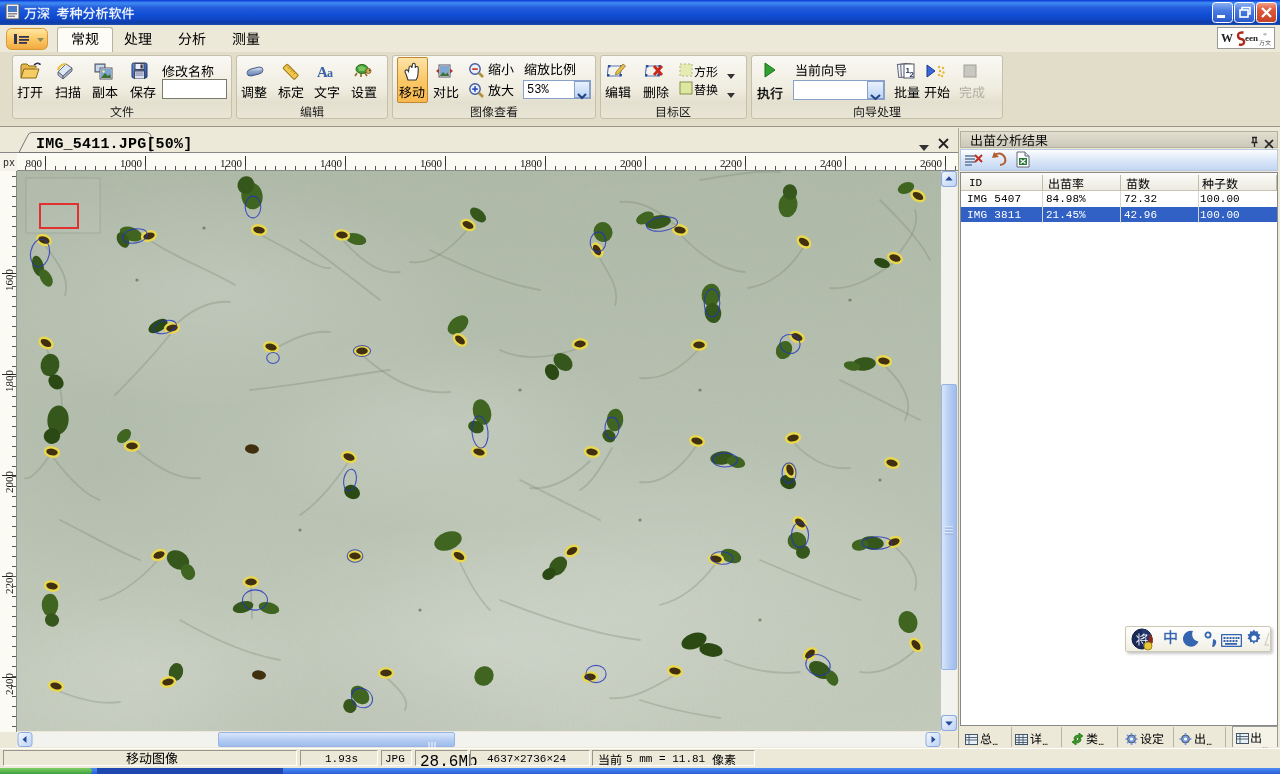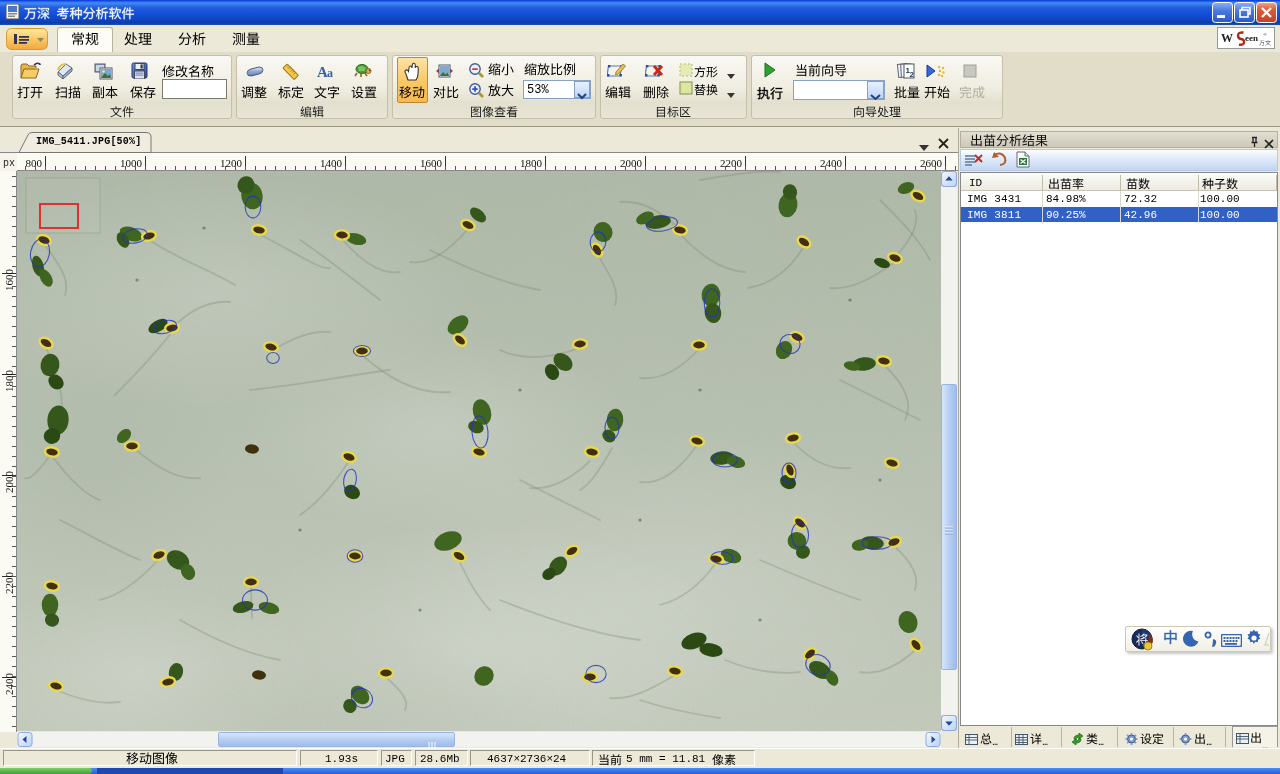--- a/index.html
+++ b/index.html
@@ -520,21 +520,21 @@
       <text x="42" y="7" font-family="Liberation Serif" font-size="5" fill="#222">®</text>
       <g fill="#444" transform="translate(38,16) scale(0.006,-0.006)">
         <use href="#z0"></use>
         <use href="#z45" x="1000"></use>
       </g>
     </svg></div>
 <div style="position:absolute;left:0;top:128px;width:958px;height:25px;background:#ece9d8;border-bottom:1px solid #888"></div>
 <div style="position:absolute;left:18px;top:132px;"><svg width="140" height="21">
       <path d="M1 20.5 L10 3 Q11 0.5 14 0.5 L128 0.5 Q133 0.5 133 5 L133 20.5 Z" fill="#f0ede0" stroke="#777" stroke-width="1"></path>
     </svg></div>
-<div class="mono" style="position:absolute;left:36px;top:136px;font-size:10px;font-weight:bold;letter-spacing:0.2px">IMG_5411.JPG[50%]</div>
+<div class="mono" style="position:absolute;left:36px;top:136px;font-size:15px;font-weight:bold;letter-spacing:0.2px">IMG_5411.JPG[50%]</div>
 <div style="position:absolute;left:918px;top:138px;"><svg width="12" height="8">
       <path d="M1 1 L6 7 L11 1 Z" fill="#333"></path>
     </svg></div>
 <div style="position:absolute;left:938px;top:136px;"><svg width="12" height="12">
       <path d="M1 1 L10 10 M10 1 L1 10" stroke="#222" stroke-width="1.8"></path>
     </svg></div>
 <svg width="958" height="18" style="position:absolute;left:0;top:153px">
     <rect x="0" y="0" width="958" height="18" fill="#fbfaf3"></rect>
     <rect x="0" y="0" width="17" height="18" fill="#f6f4ea"></rect>
     <text x="3" y="13" font-family="Liberation Mono" font-size="10" fill="#222">px</text>
@@ -1062,27 +1062,27 @@
         <use href="#z43" x="1000"></use>
       </g>
     </svg></div>
 <div style="position:absolute;left:1202px;top:176px;"><svg width="36.0" height="12" viewBox="0 0 3000 1000" style="">
       <g fill="#000" transform="translate(0,860) scale(1,-1)">
         <use href="#z60" x="0"></use>
         <use href="#z20" x="1000"></use>
         <use href="#z43" x="2000"></use>
       </g>
     </svg></div>
-<div class="mono" style="position:absolute;left:967px;top:193px;font-size:11px;letter-spacing:0.2px">IMG 3431</div>
+<div class="mono" style="position:absolute;left:967px;top:193px;font-size:11px;letter-spacing:0.2px">IMG 5407</div>
 <div class="mono" style="position:absolute;left:1046px;top:193px;font-size:11px">84.98%</div>
 <div class="mono" style="position:absolute;left:1124px;top:193px;font-size:11px">72.32</div>
 <div class="mono" style="position:absolute;left:1200px;top:193px;font-size:11px">100.00</div>
 <div style="position:absolute;left:961px;top:207px;width:316px;height:15px;background:#3161c4"></div>
 <div class="mono" style="position:absolute;left:967px;top:209px;font-size:11px;color:#fff;letter-spacing:0.2px">IMG 3811</div>
-<div class="mono" style="position:absolute;left:1046px;top:209px;font-size:11px;color:#fff">90.25%</div>
+<div class="mono" style="position:absolute;left:1046px;top:209px;font-size:11px;color:#fff">21.45%</div>
 <div class="mono" style="position:absolute;left:1124px;top:209px;font-size:11px;color:#fff">42.96</div>
 <div class="mono" style="position:absolute;left:1200px;top:209px;font-size:11px;color:#fff">100.00</div>
 <div style="position:absolute;left:1042px;top:191px;width:1px;height:32px;background:#d8d8d0"></div>
 <div style="position:absolute;left:1120px;top:191px;width:1px;height:32px;background:#d8d8d0"></div>
 <div style="position:absolute;left:1198px;top:191px;width:1px;height:32px;background:#d8d8d0"></div>
 <div style="position:absolute;left:960px;top:726px;width:320px;height:22px;background:#ece9d8"></div>
 <div style="position:absolute;left:962px;top:727px;width:50px;height:20px;border-right:1px solid #b8b4a4"></div>
 <div style="position:absolute;left:965px;top:731px;"><svg width="13" height="11">
       <rect x="0.5" y="0.5" width="12" height="10" fill="#e8f0f8" stroke="#456"></rect>
       <path d="M1 3.5 h11 M1 6 h11 M4 1 v9" stroke="#456" stroke-width="0.9"></path>
@@ -1168,21 +1168,21 @@
         <use href="#z12" x="1000"></use>
         <use href="#z16" x="2000"></use>
         <use href="#z6" x="3000"></use>
       </g>
     </svg></div>
 <div style="position:absolute;left:300px;top:750px;width:78px;height:16px;border:1px solid;border-color:#9a968a #fff #fff #9a968a"></div>
 <div class="mono" style="position:absolute;left:325px;top:753px;font-size:11px">1.93s</div>
 <div style="position:absolute;left:381px;top:750px;width:31px;height:16px;border:1px solid;border-color:#9a968a #fff #fff #9a968a"></div>
 <div class="mono" style="position:absolute;left:385px;top:753px;font-size:11px">JPG</div>
 <div style="position:absolute;left:415px;top:750px;width:53px;height:16px;border:1px solid;border-color:#9a968a #fff #fff #9a968a"></div>
-<div class="mono" style="position:absolute;left:420px;top:753px;font-size:11px">28.6Mb</div>
+<div class="mono" style="position:absolute;left:420px;top:753px;font-size:16px">28.6Mb</div>
 <div style="position:absolute;left:470px;top:750px;width:120px;height:16px;border:1px solid;border-color:#9a968a #fff #fff #9a968a"></div>
 <div class="mono" style="position:absolute;left:487px;top:753px;font-size:11px">4637×2736×24</div>
 <div style="position:absolute;left:592px;top:750px;width:163px;height:16px;border:1px solid;border-color:#9a968a #fff #fff #9a968a"></div>
 <div style="position:absolute;left:598px;top:752px;"><svg width="24.0" height="12" viewBox="0 0 2000 1000" style="">
       <g fill="#000" transform="translate(0,860) scale(1,-1)">
         <use href="#z31" x="0"></use>
         <use href="#z10" x="1000"></use>
       </g>
     </svg></div>
 <div class="mono" style="position:absolute;left:626px;top:753px;font-size:11px">5 mm = 11.81</div>

